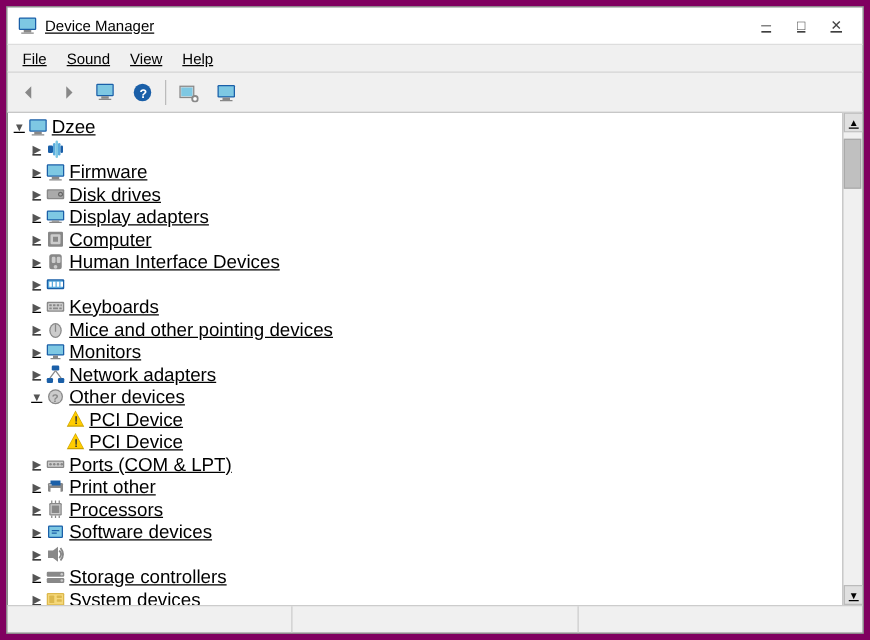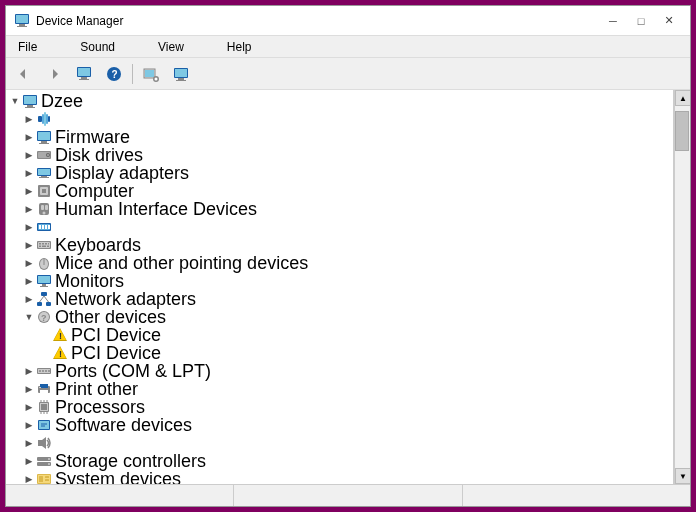--- a/index.html
+++ b/index.html
@@ -13,20 +13,21 @@
       width: 696px;
       height: 512px;
     }
     .window {
       width: 686px;
       height: 502px;
       background: #737373;
       border: 1px solid #999;
       display: flex;
       flex-direction: column;
+      text-decoration: underline;
     }
     .title-bar {
       background: #ffffff;
       height: 30px;
       display: flex;
       align-items: center;
       padding: 0 8px;
       border-bottom: 1px solid #ddd;
       justify-content: space-between;
     }
@@ -59,21 +60,20 @@
       font-size: 11px;
       color: #444;
     }
     .menu-bar {
       background: #f0f0f0;
       height: 22px;
       display: flex;
       align-items: center;
       border-bottom: 1px solid #ddd;
       padding: 0 4px;
-      gap: 27px;
     }
     .menu-item {
       padding: 2px 8px;
       font-size: 12px;
       cursor: pointer;
       color: #000;
     }
     .toolbar {
       background: #f0f0f0;
       height: 32px;
@@ -184,21 +184,21 @@
     .tree-icon {
       width: 16px;
       height: 16px;
       margin-right: 3px;
       flex-shrink: 0;
       display: inline-flex;
       align-items: center;
       justify-content: center;
     }
     .tree-label {
-      font-size: 18px;
+      font-size: 15px;
     }
     .indent-1 { padding-left: 16px; }
     .indent-2 { padding-left: 32px; }
   </style>
 </head>
 <body>
 
 <div class="window">
 
   <div class="title-bar">

